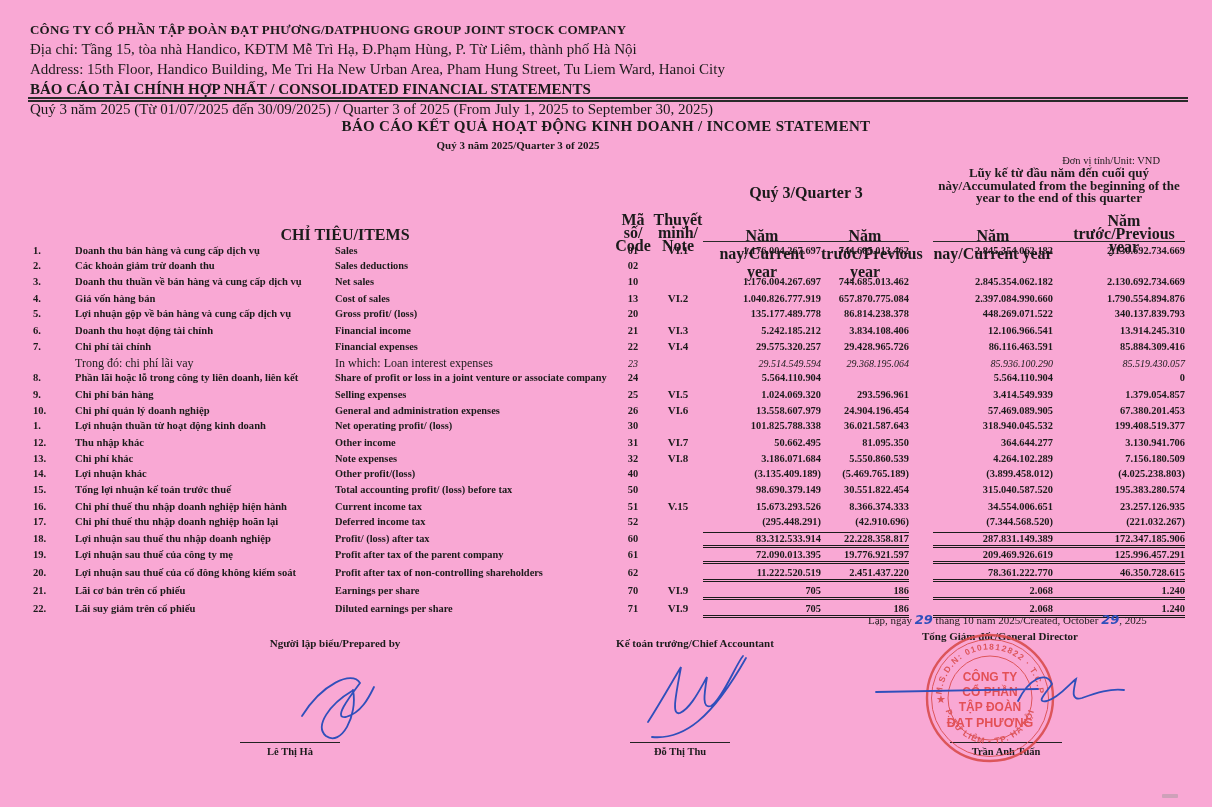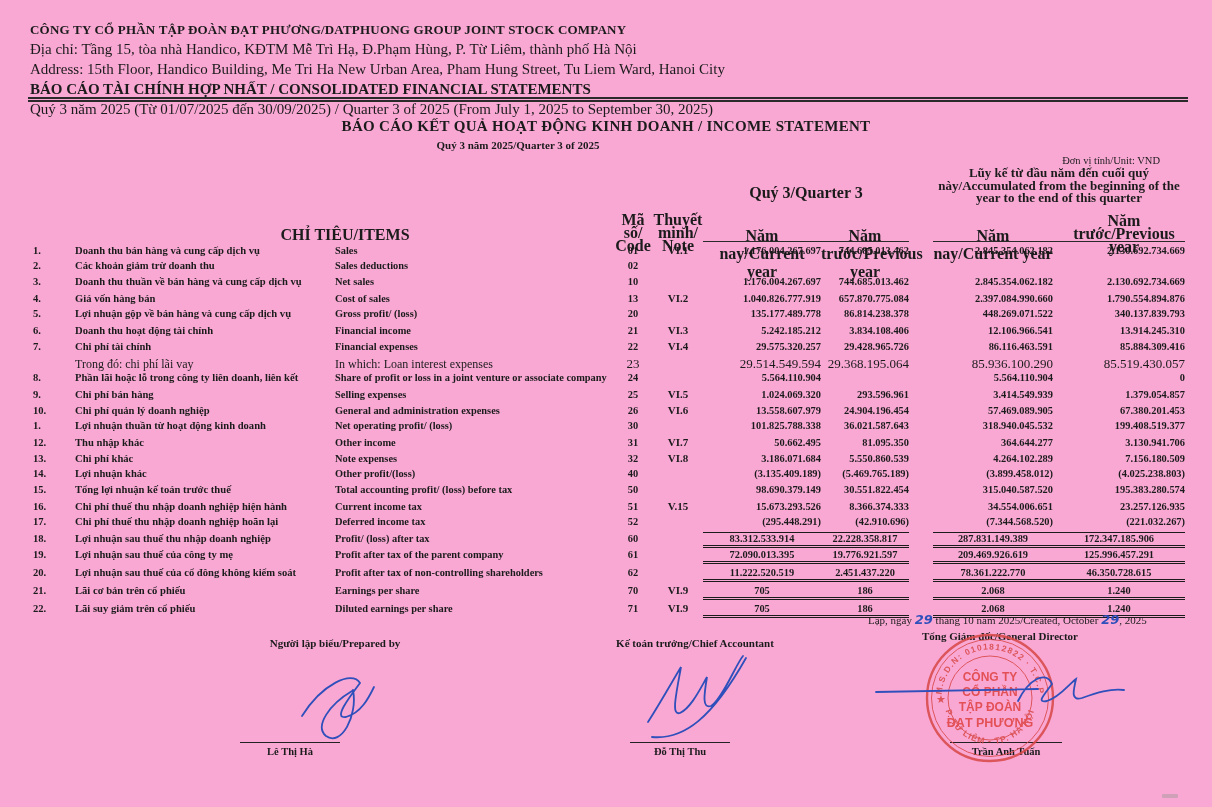--- a/index.html
+++ b/index.html
@@ -42,23 +42,23 @@
   .line { display:grid;
           grid-template-columns:47px 260px 278px 40px 50px 118px 88px 24px 120px 132px;
           align-items:baseline; height:16px; }
   .line .c-no   { font-weight:bold; font-size:10.6px; padding-left:5px; }
   .line .c-vn   { font-weight:bold; font-size:10.6px; white-space:nowrap; overflow:hidden; }
   .line .c-en   { font-weight:bold; font-size:10.4px; white-space:nowrap; overflow:hidden; }
   .line .c-code { font-weight:bold; font-size:10.4px; text-align:center; }
   .line .c-note { font-weight:bold; font-size:11px; text-align:center; }
   .line .c-num  { font-weight:bold; font-size:10.4px; text-align:right; white-space:nowrap; }
   .line.sub .c-vn, .line.sub .c-en { font-weight:normal; font-size:12px; }
-  .line.sub .c-num, .line.sub .c-code { font-weight:normal; font-size:13px; }
+  .line.sub .c-num, .line.sub .c-code { font-weight:normal; font-size:10px;font-style:italic; }
   .line.total { height:17.4px; }
-  .line.total .c-num { border-bottom:3px double #1b1b1b; padding-bottom:1px;text-align:center; }
+  .line.total .c-num { border-bottom:3px double #1b1b1b; padding-bottom:1px; }
   .line.total .c-sp  { border-bottom:none; }
   .line.topline .c-num { border-top:1.6px solid #1b1b1b; }
 
   
   .f-label { position:absolute; font-size:11px; font-weight:bold; text-align:center; }
   .date-line { position:absolute; left:868px; top:612px; width:320px; font-size:11px; white-space:nowrap; }
   .ink { color:#2f4fbb; font-style:italic; font-weight:bold; font-size:13px;
          font-family:"DejaVu Sans","Liberation Sans",sans-serif; }
   .name-rule { position:absolute; top:742px; height:0; border-top:1.2px solid #222; }
   .f-name { position:absolute; top:746px; font-size:10.5px; font-weight:bold; text-align:center; }

